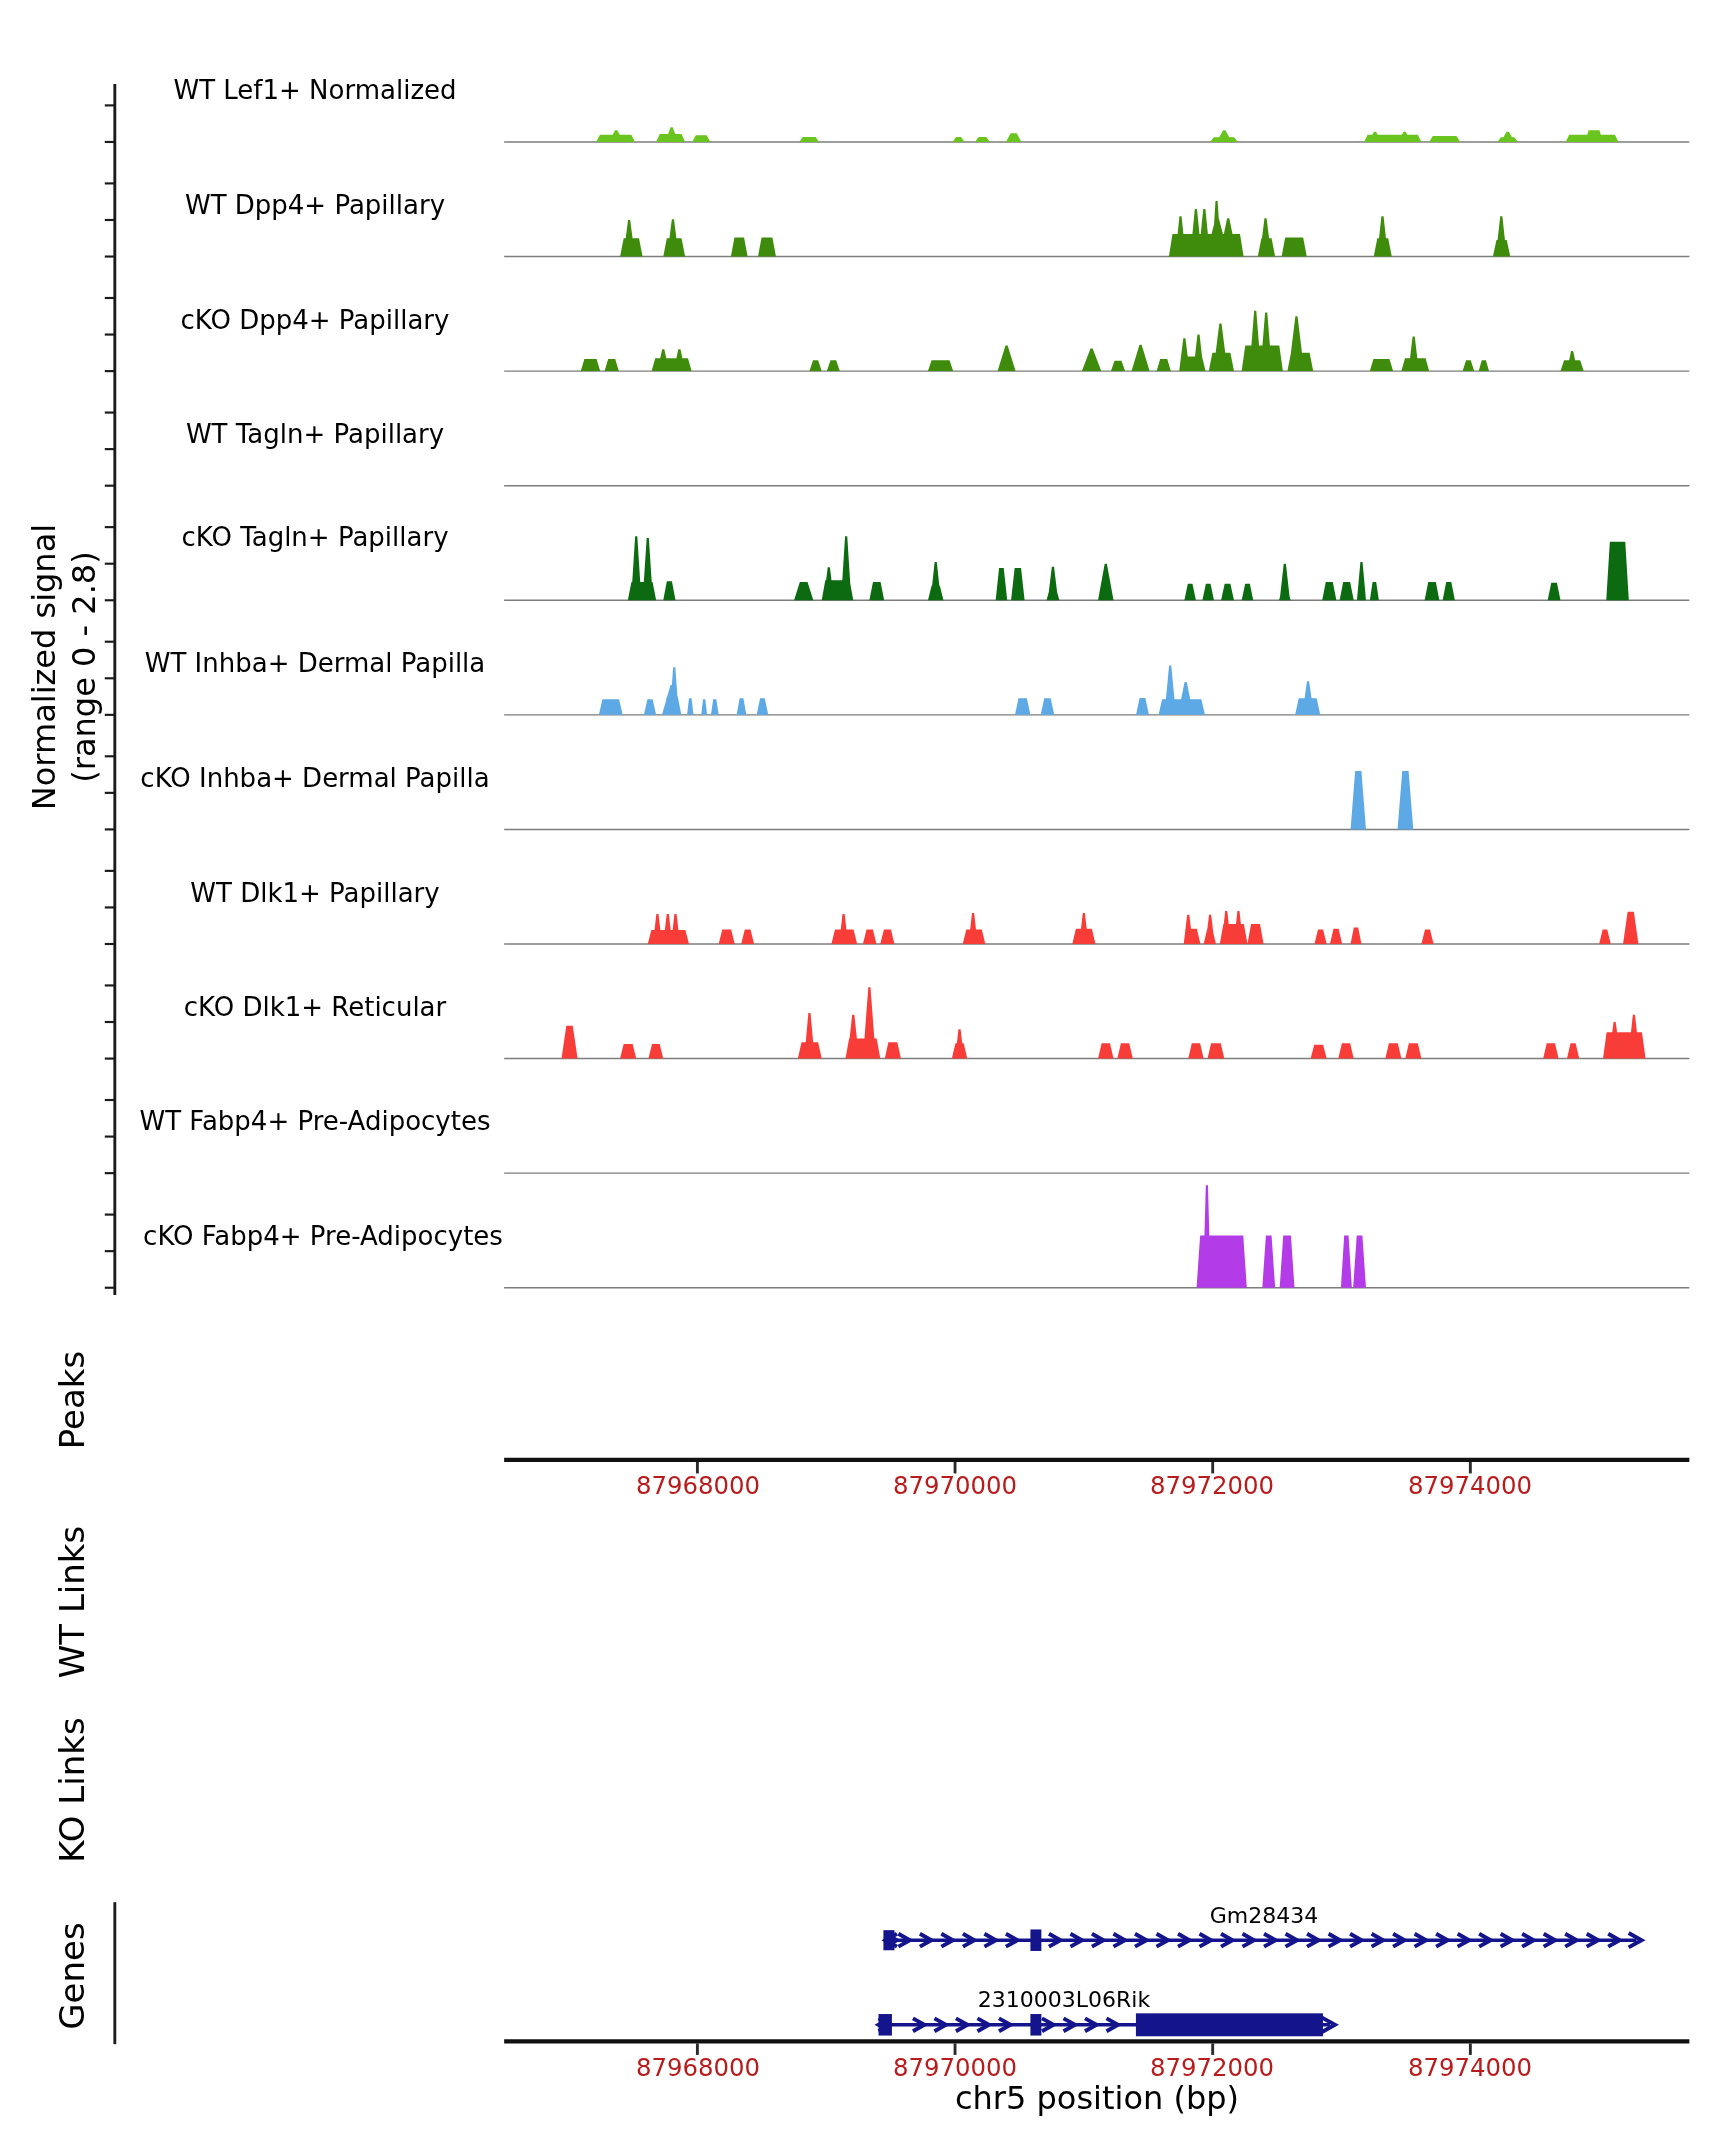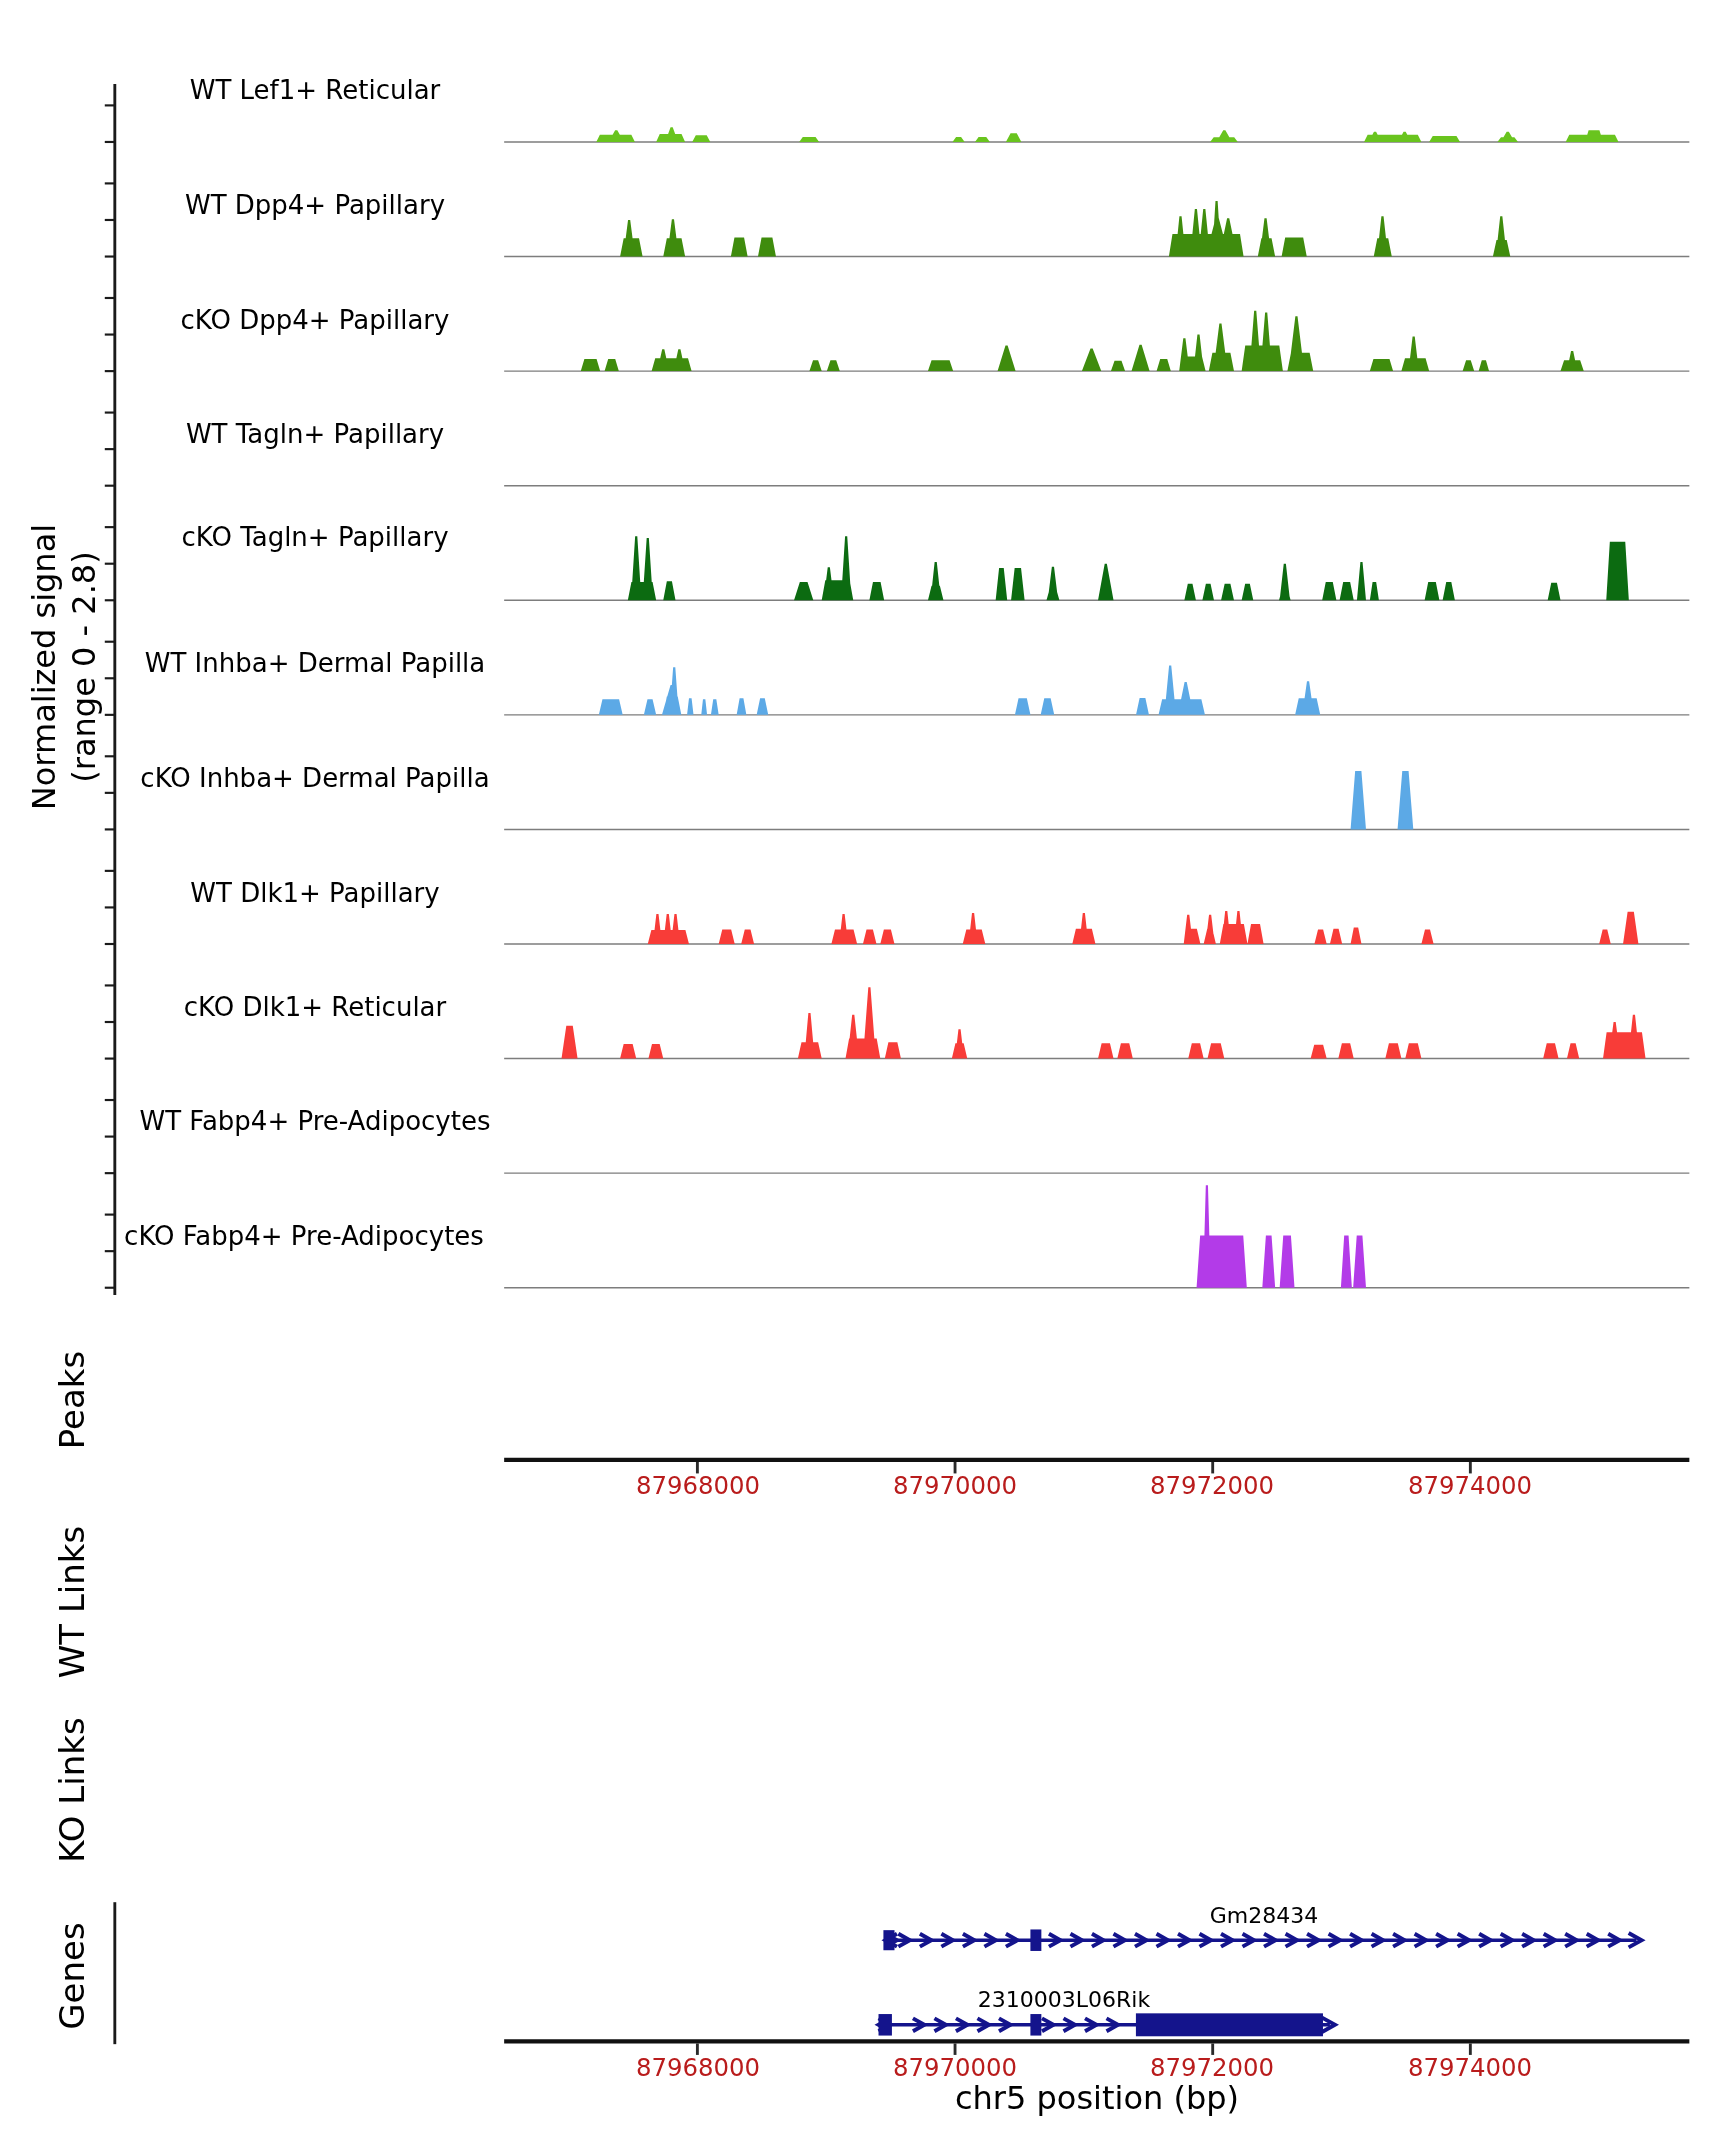--- a/index.html
+++ b/index.html
@@ -145,31 +145,31 @@
   <div class="rot ylab" style="left:84px;top:667px;">(range 0 - 2.8)</div>
 
   <div class="rot sect" style="left:72px;top:1400px;">Peaks</div>
   <div class="rot sect" style="left:72px;top:1602px;">WT Links</div>
   <div class="rot sect" style="left:72px;top:1790px;">KO Links</div>
   <div class="rot sect" style="left:72px;top:1976px;">Genes</div>
 
   <div class="xtitle" style="left:1097px;top:2079px;">chr5 position (bp)</div>
 
   <div id="labels-layer">
-      <div class="lbl track-label" style="left:315px;top:90px;">WT Lef1+ Reticular</div>
+      <div class="lbl track-label" style="left:315px;top:90px;">WT Lef1+ Normalized</div>
       <div class="lbl track-label" style="left:315px;top:205px;">WT Dpp4+ Papillary</div>
       <div class="lbl track-label" style="left:315px;top:320px;">cKO Dpp4+ Papillary</div>
       <div class="lbl track-label" style="left:315px;top:434px;">WT Tagln+ Papillary</div>
       <div class="lbl track-label" style="left:315px;top:537px;text-align:right;">cKO Tagln+ Papillary</div>
       <div class="lbl track-label" style="left:315px;top:663px;">WT Inhba+ Dermal Papilla</div>
       <div class="lbl track-label" style="left:315px;top:778px;">cKO Inhba+ Dermal Papilla</div>
       <div class="lbl track-label" style="left:315px;top:893px;">WT Dlk1+ Papillary</div>
       <div class="lbl track-label" style="left:315px;top:1007px;">cKO Dlk1+ Reticular</div>
       <div class="lbl track-label" style="left:315px;top:1121px;">WT Fabp4+ Pre-Adipocytes</div>
-      <div class="lbl track-label" style="left:304px;top:1236px;">cKO Fabp4+ Pre-Adipocytes</div>
+      <div class="lbl track-label" style="left:323px;top:1236px;">cKO Fabp4+ Pre-Adipocytes</div>
       <div class="ticklab" style="left:698px;top:1471px;">87968000</div>
       <div class="ticklab" style="left:955px;top:1471px;">87970000</div>
       <div class="ticklab" style="left:1212px;top:1471px;">87972000</div>
       <div class="ticklab" style="left:1470px;top:1471px;">87974000</div>
       <div class="ticklab" style="left:698px;top:2053px;">87968000</div>
       <div class="ticklab" style="left:955px;top:2053px;">87970000</div>
       <div class="ticklab" style="left:1212px;top:2053px;">87972000</div>
       <div class="ticklab" style="left:1470px;top:2053px;">87974000</div>
       <div class="genelab" style="left:1264px;top:1903px;">Gm28434</div>
       <div class="genelab" style="left:1064px;top:1987px;">2310003L06Rik</div>

